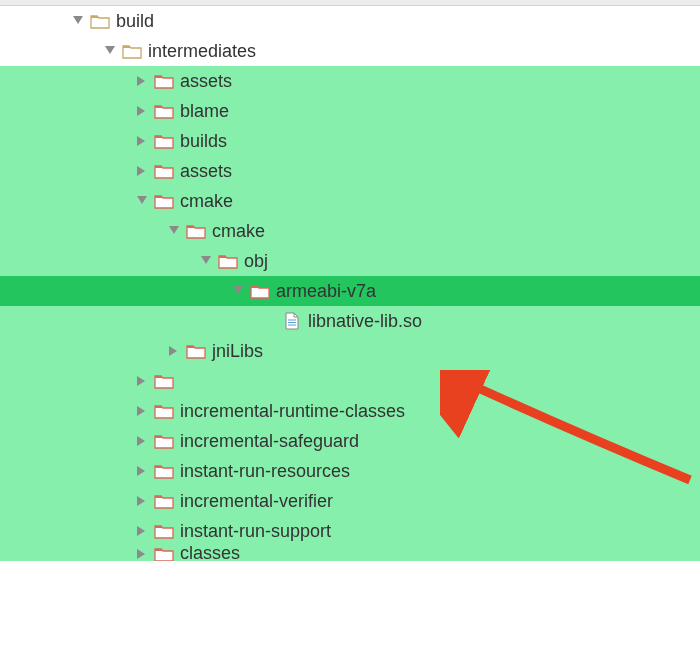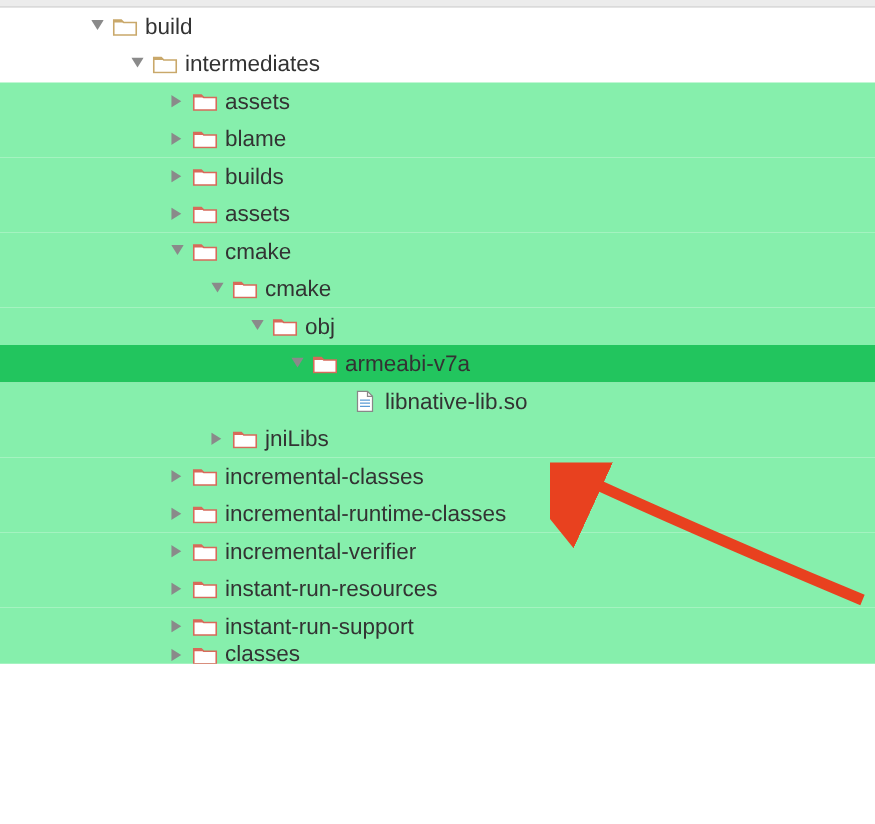--- a/index.html
+++ b/index.html
@@ -285,70 +285,84 @@
       <svg width="10" height="10" viewBox="0 0 10 10">
           <path d="M0 0 L8 5 L0 10 Z"></path>
         </svg>
     </span>
     <span class="folder-icon">
       <svg width="20" height="16" viewBox="0 0 20 16">
           <path d="M1 3 L7 3 L9 5 L19 5 L19 15 L1 15 Z" fill="#fff" stroke="#d86a5a" stroke-width="1.3"></path>
           <path d="M1 3 L7 3 L9 5 L1 5 Z" fill="#d86a5a"></path>
         </svg>
     </span>
-    <span class="label">incremental-classes</span>
   </div>
 
   <div class="row highlight">
     <span class="indent" style="width:134px"></span>
     <span class="arrow">
       <svg width="10" height="10" viewBox="0 0 10 10">
           <path d="M0 0 L8 5 L0 10 Z"></path>
         </svg>
     </span>
     <span class="folder-icon">
       <svg width="20" height="16" viewBox="0 0 20 16">
           <path d="M1 3 L7 3 L9 5 L19 5 L19 15 L1 15 Z" fill="#fff" stroke="#d86a5a" stroke-width="1.3"></path>
           <path d="M1 3 L7 3 L9 5 L1 5 Z" fill="#d86a5a"></path>
         </svg>
     </span>
     <span class="label">incremental-runtime-classes</span>
   </div>
 
+  <div class="row highlight">
+    <span class="indent" style="width:134px"></span>
+    <span class="arrow">
+      <svg width="10" height="10" viewBox="0 0 10 10">
+          <path d="M0 0 L8 5 L0 10 Z"></path>
+        </svg>
+    </span>
+    <span class="folder-icon">
+      <svg width="20" height="16" viewBox="0 0 20 16">
+          <path d="M1 3 L7 3 L9 5 L19 5 L19 15 L1 15 Z" fill="#fff" stroke="#d86a5a" stroke-width="1.3"></path>
+          <path d="M1 3 L7 3 L9 5 L1 5 Z" fill="#d86a5a"></path>
+        </svg>
+    </span>
+    <span class="label">incremental-safeguard</span>
+  </div>
+
+  <div class="row highlight">
+    <span class="indent" style="width:134px"></span>
+    <span class="arrow">
+      <svg width="10" height="10" viewBox="0 0 10 10">
+          <path d="M0 0 L8 5 L0 10 Z"></path>
+        </svg>
+    </span>
+    <span class="folder-icon">
+      <svg width="20" height="16" viewBox="0 0 20 16">
+          <path d="M1 3 L7 3 L9 5 L19 5 L19 15 L1 15 Z" fill="#fff" stroke="#d86a5a" stroke-width="1.3"></path>
+          <path d="M1 3 L7 3 L9 5 L1 5 Z" fill="#d86a5a"></path>
+        </svg>
+    </span>
+    <span class="label">instant-run-resources</span>
+  </div>
 
   <div class="row highlight">
     <span class="indent" style="width:134px"></span>
     <span class="arrow">
       <svg width="10" height="10" viewBox="0 0 10 10">
           <path d="M0 0 L8 5 L0 10 Z"></path>
         </svg>
     </span>
     <span class="folder-icon">
       <svg width="20" height="16" viewBox="0 0 20 16">
           <path d="M1 3 L7 3 L9 5 L19 5 L19 15 L1 15 Z" fill="#fff" stroke="#d86a5a" stroke-width="1.3"></path>
           <path d="M1 3 L7 3 L9 5 L1 5 Z" fill="#d86a5a"></path>
         </svg>
     </span>
     <span class="label">incremental-verifier</span>
-  </div>
-
-  <div class="row highlight">
-    <span class="indent" style="width:134px"></span>
-    <span class="arrow">
-      <svg width="10" height="10" viewBox="0 0 10 10">
-          <path d="M0 0 L8 5 L0 10 Z"></path>
-        </svg>
-    </span>
-    <span class="folder-icon">
-      <svg width="20" height="16" viewBox="0 0 20 16">
-          <path d="M1 3 L7 3 L9 5 L19 5 L19 15 L1 15 Z" fill="#fff" stroke="#d86a5a" stroke-width="1.3"></path>
-          <path d="M1 3 L7 3 L9 5 L1 5 Z" fill="#d86a5a"></path>
-        </svg>
-    </span>
-    <span class="label">instant-run-resources</span>
   </div>
 
   <div class="row highlight">
     <span class="indent" style="width:134px"></span>
     <span class="arrow">
       <svg width="10" height="10" viewBox="0 0 10 10">
           <path d="M0 0 L8 5 L0 10 Z"></path>
         </svg>
     </span>
     <span class="folder-icon">

